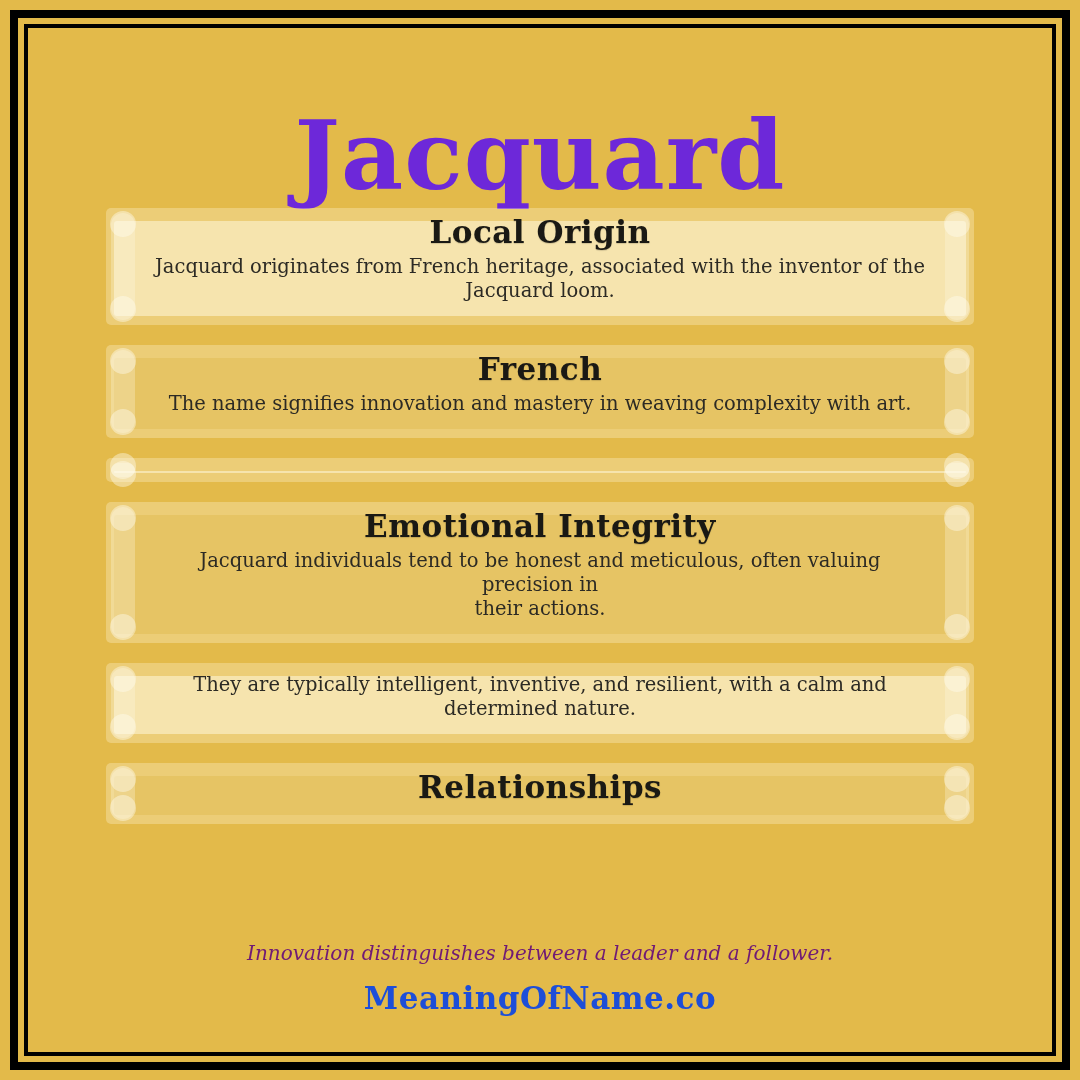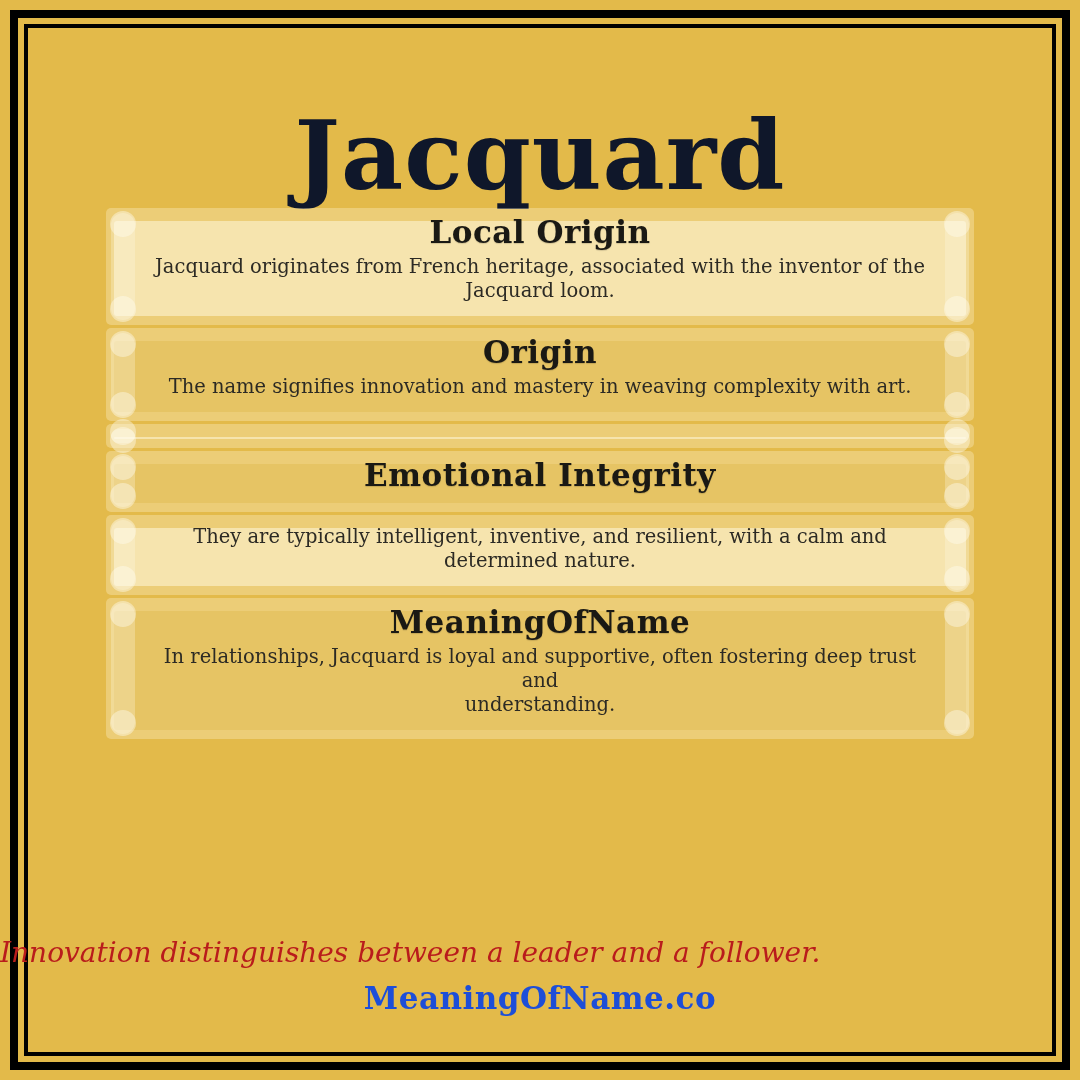--- a/index.html
+++ b/index.html
@@ -9,26 +9,26 @@
     font-family:"DejaVu Serif","Liberation Serif",serif;
   }
   .frame-outer{
     position:absolute;inset:10px;border:8px solid #000;pointer-events:none;
   }
   .frame-inner{
     position:absolute;inset:24px;border:4px solid #000;pointer-events:none;
   }
   .title{
     position:absolute;top:34px;left:0;width:100%;
-    text-align:center;font-size:96px;font-weight:bold;color:#0f172a;
+    text-align:center;font-size:96px;font-weight:bold;color:#6d28d9;
     letter-spacing:1px;line-height:1.2;
   }
   .cards{
     position:absolute;top:208px;left:106px;width:868px;
-    display:flex;flex-direction:column;gap:3px;
+    display:flex;flex-direction:column;gap:20px;
   }
   .card{
     position:relative;border-radius:5px;
     background:rgba(255,244,208,0.34);
     padding:6px 44px 18px 44px;
     box-sizing:border-box;
     text-align:center;
   }
   .card .inner-panel{
     position:absolute;top:13px;left:8px;right:8px;bottom:9px;
@@ -56,22 +56,22 @@
     letter-spacing:0.5px;
     text-shadow:0 1px 1px rgba(0,0,0,0.15);
   }
   .card p{
     position:relative;z-index:3;margin:4px;
     font-size:19.5px;line-height:24px;color:#2c2a24;
     white-space:pre-line;
   }
   .quote{
     position:absolute;top:936px;left:0;width:100%;
-    font-style:italic;font-size:28px;line-height:34px;
-    color:#b91c1c;
+    text-align:center;font-style:italic;font-size:20px;line-height:34px;
+    color:#701a75;
   }
   .site{
     position:absolute;top:980px;left:0;width:100%;
     text-align:center;font-weight:bold;font-size:31px;line-height:36px;
     color:#1d4ed8;letter-spacing:0.5px;
   }
 </style>
 </head>
 <body>
 
@@ -95,21 +95,21 @@
   </div>
 
   <div class="card">
     <div class="inner-panel"></div>
     <div class="rail left"></div>
     <div class="rail right"></div>
     <div class="dot tl"></div>
     <div class="dot tr"></div>
     <div class="dot bl"></div>
     <div class="dot br"></div>
-    <h2>Origin</h2>
+    <h2>French</h2>
     <p>The name signifies innovation and mastery in weaving complexity with art.</p>
   </div>
 
   <div class="card">
     <div class="inner-panel"></div>
     <div class="rail left"></div>
     <div class="rail right"></div>
     <div class="dot tl"></div>
     <div class="dot tr"></div>
     <div class="dot bl"></div>
@@ -118,20 +118,22 @@
 
   <div class="card">
     <div class="inner-panel"></div>
     <div class="rail left"></div>
     <div class="rail right"></div>
     <div class="dot tl"></div>
     <div class="dot tr"></div>
     <div class="dot bl"></div>
     <div class="dot br"></div>
     <h2>Emotional Integrity</h2>
+    <p>Jacquard individuals tend to be honest and meticulous, often valuing precision in
+their actions.</p>
   </div>
 
   <div class="card">
     <div class="inner-panel"></div>
     <div class="rail left"></div>
     <div class="rail right"></div>
     <div class="dot tl"></div>
     <div class="dot tr"></div>
     <div class="dot bl"></div>
     <div class="dot br"></div>
@@ -140,20 +142,18 @@
   </div>
 
   <div class="card">
     <div class="inner-panel"></div>
     <div class="rail left"></div>
     <div class="rail right"></div>
     <div class="dot tl"></div>
     <div class="dot tr"></div>
     <div class="dot bl"></div>
     <div class="dot br"></div>
-    <h2>MeaningOfName</h2>
-    <p>In relationships, Jacquard is loyal and supportive, often fostering deep trust and
-understanding.</p>
+    <h2>Relationships</h2>
   </div>
 </div>
 
 <div class="quote">Innovation distinguishes between a leader and a follower.</div>
 <div class="site">MeaningOfName.co</div>
 
 </body></html>

